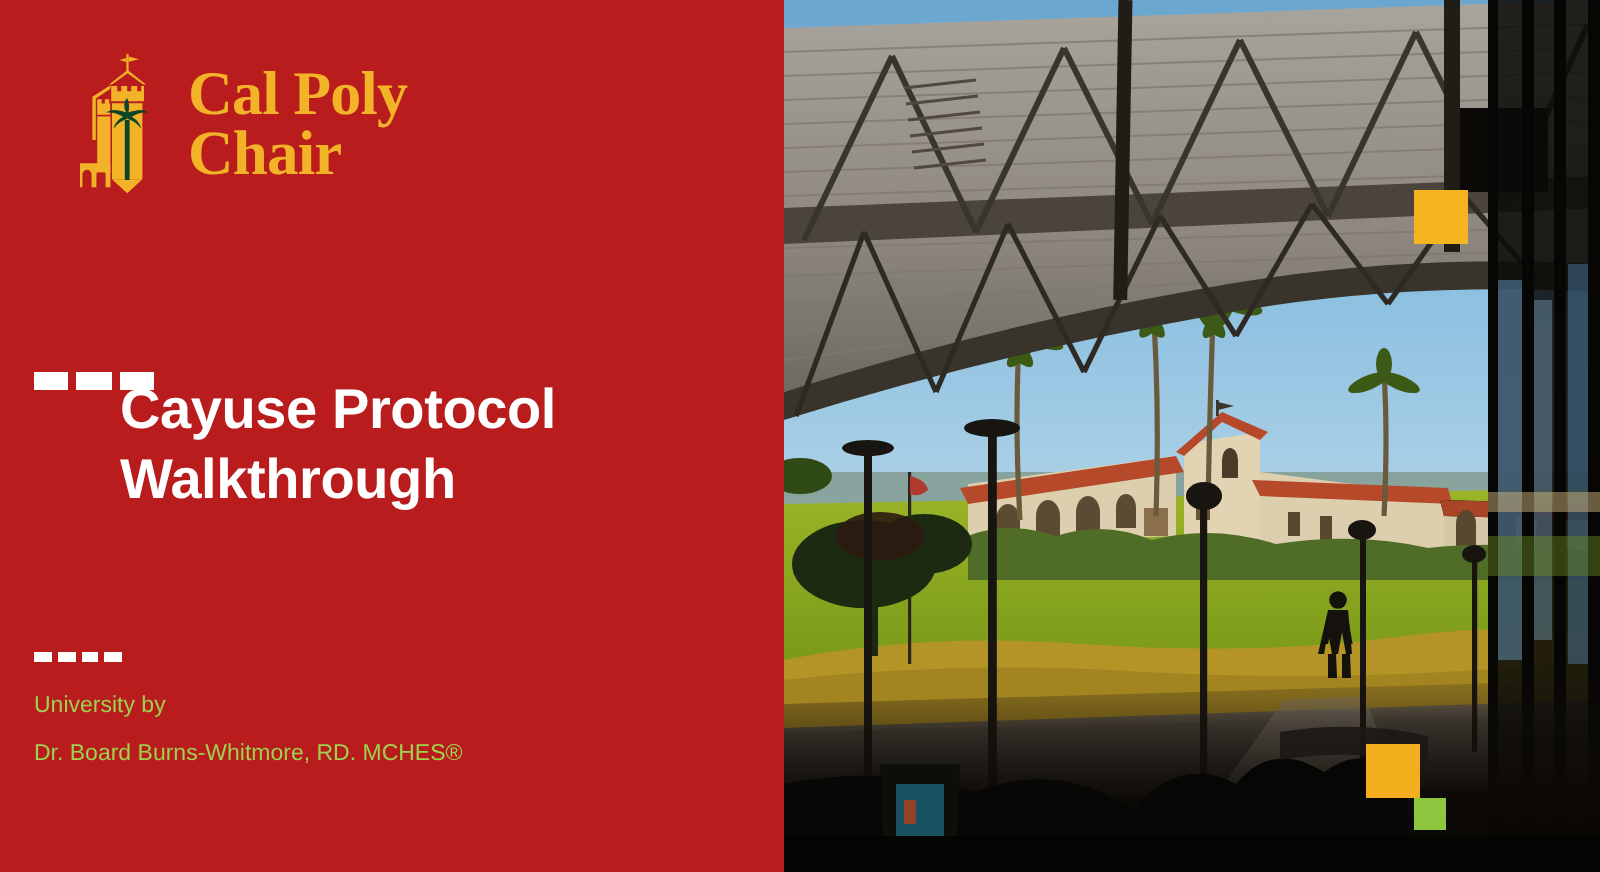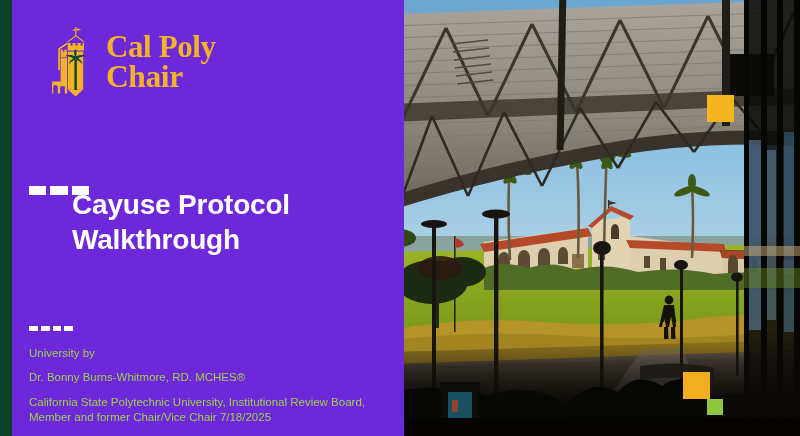--- a/index.html
+++ b/index.html
@@ -13,23 +13,22 @@
     position:relative;
     width:800px; height:436px;
     background:#0d4429;
     overflow:hidden;
   }
 
   
   #left-panel {
     position:absolute; left:0; top:0;
     width:392px; height:436px;
-    background:#6d28d9;
+    background:#b91c1c;
     z-index:5;
-    margin-left:12px;
   }
 
   
   #logo-lockup {
     position:absolute; left:34px; top:26px;
     width:240px; height:74px;
   }
   #logo-emblem {
     position:absolute; left:0; top:0;
     width:56px; height:72px;
@@ -166,22 +165,21 @@
 
     <div id="credit-dashes">
       <i></i>
       <i></i>
       <i></i>
       <i></i>
     </div>
 
     <div id="credit-block">
       <span id="presented-by">University by</span>
-      <span id="presenter-name">Dr. Bonny Burns-Whitmore, RD. MCHES®</span>
-      <span id="affiliation">California State Polytechnic University, Institutional Review Board, Member and former Chair/Vice Chair 7/18/2025</span>
+      <span id="presenter-name">Dr. Board Burns-Whitmore, RD. MCHES®</span>
     </div>
   </div>
 
   <div id="photo-panel">
     <svg id="photo-svg" viewBox="0 0 408 436" preserveAspectRatio="xMidYMid slice">
       <defs>
         <linearGradient id="skyG" x1="0" y1="0" x2="0" y2="1">
           <stop offset="0%" stop-color="#6aa6cf"></stop>
           <stop offset="55%" stop-color="#92c3e2"></stop>
           <stop offset="100%" stop-color="#bcd9e8"></stop>

